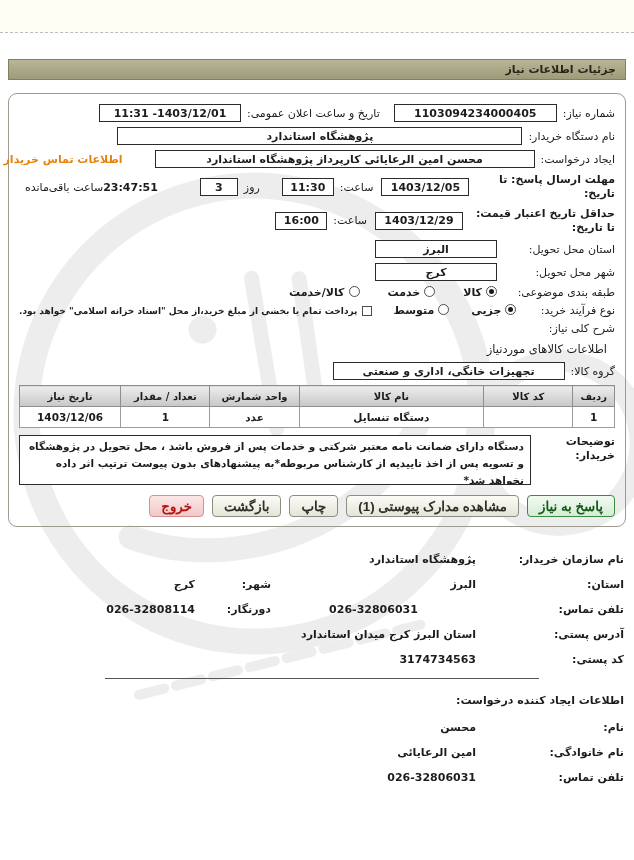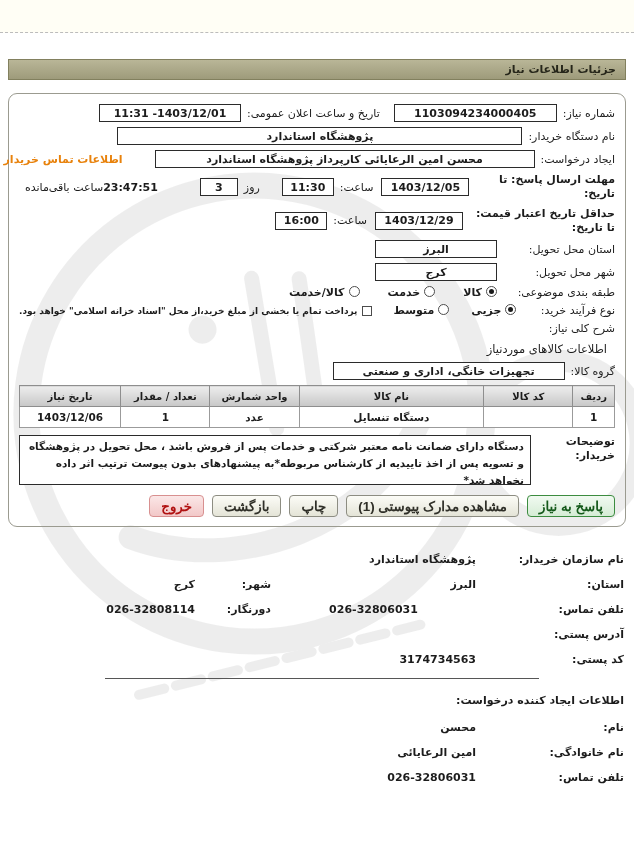--- a/index.html
+++ b/index.html
@@ -217,20 +217,21 @@
 
     <div class="crow">
       <span class="clbl">تلفن تماس:</span>
       <span class="cval num" style="width:205px">026-32806031</span>
       <span class="clbl sm">دورنگار:</span>
       <span class="cval num">026-32808114</span>
     </div>
 
     <div class="crow">
       <span class="clbl">آدرس پستی:</span>
+      <span class="cval">استان البرز کرج میدان استاندارد</span>
     </div>
 
     <div class="crow">
       <span class="clbl">کد پستی:</span>
       <span class="cval num">3174734563</span>
     </div>
 
     <hr class="divider">
 
     <div class="creator-title">اطلاعات ایجاد کننده درخواست:</div>

